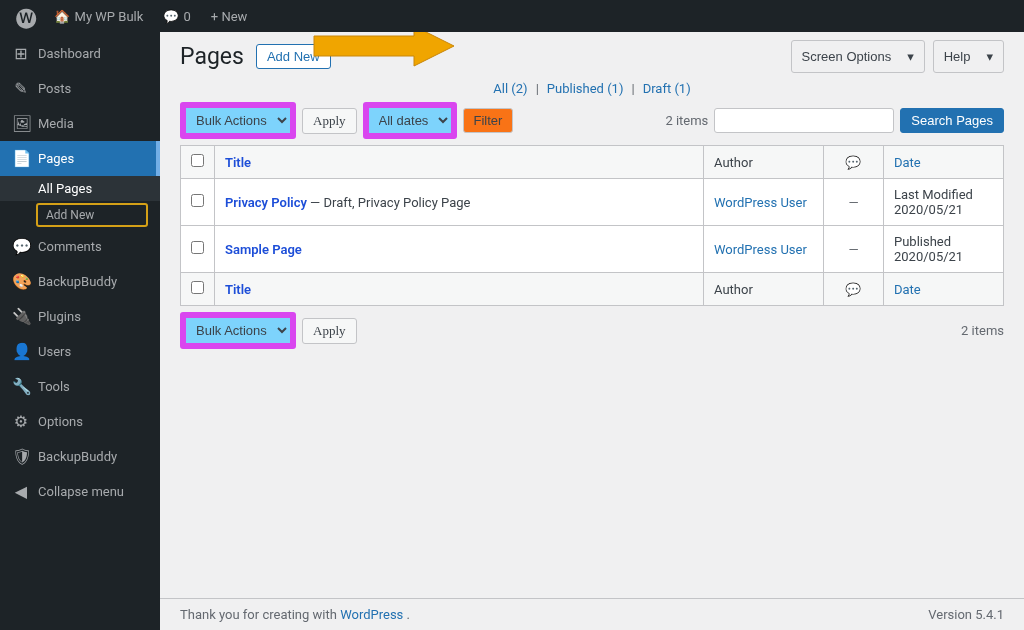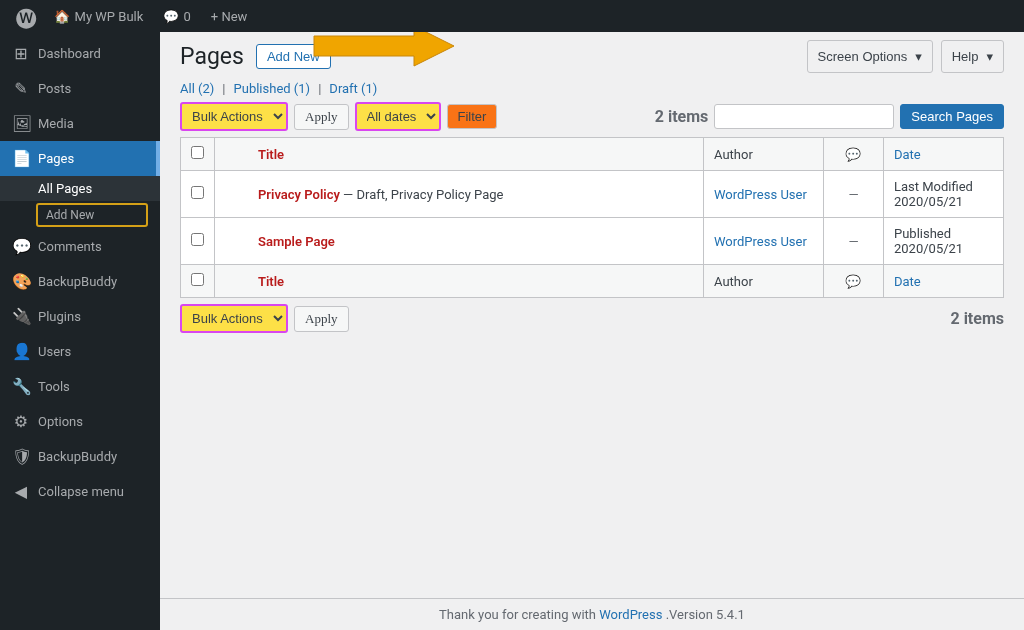--- a/index.html
+++ b/index.html
@@ -124,53 +124,54 @@
 
     .header-right { display: flex; gap: 8px; align-items: center; }
     .screen-options-btn, .help-btn {
       background: #f0f0f1;
       border: 1px solid #c3c4c7;
       border-radius: 3px;
       padding: 8px 10px;
       font-size: 13px;
       cursor: pointer;
       color: #3c434a;
-      display: flex; align-items: center; gap: 8px;
+      display: flex; align-items: center; gap: 16px;
     }
 
     
     .content-inner {
       padding: 0 20px 20px 20px;
       flex: 1;
     }
 
     
     .filter-bar {
       display: flex;
       align-items: center;
       gap: 4px;
       margin: 8px 0 6px 0;
       font-size: 13px;
+      justify-content: center;
     }
     .filter-bar a { color: #2271b1; text-decoration: none; }
     .filter-bar .sep { color: #646970; margin: 0 4px; }
 
     
     .search-filter-row {
       display: flex;
       align-items: center;
       justify-content: space-between;
       margin-bottom: 6px;
     }
     .bulk-actions-row { display: flex; align-items: center; gap: 6px; }
     .select-dropdown {
       padding: 4px 6px;
-      border: 2px solid #d946ef;
-      border-radius: 3px;
-      background: #fde047;
+      border: 6px solid #d946ef;
+      border-radius: 3px;
+      background: #7dd3fc;
       font-size: 13px;
       color: #3c434a;
       cursor: pointer;
     }
     .apply-btn {
       background: #f6f7f7;
       border: 1px solid #c3c4c7;
       border-radius: 3px;
       padding: 4px 10px;
       font-size: 13px;
@@ -197,21 +198,21 @@
     }
     .search-pages-btn {
       background: #2271b1;
       border: 1px solid #2271b1;
       color: #fff;
       border-radius: 3px;
       padding: 4px 10px;
       font-size: 13px;
       cursor: pointer;
     }
-    .items-count { font-size: 16px; color: #646970; font-weight: bold; }
+    .items-count { font-size: 13px; color: #646970; }
 
     
     .pages-table {
       width: 100%;
       border-collapse: collapse;
       background: #fff;
     }
     .pages-table th, .pages-table td {
       border: 1px solid #c3c4c7;
       padding: 8px 10px;
@@ -222,39 +223,39 @@
       background: #f6f7f7;
       color: #3c434a;
       font-weight: 400;
       font-size: 13px;
     }
     .pages-table .col-cb { width: 30px; }
     .pages-table .col-title { }
     .pages-table .col-author { width: 120px; }
     .pages-table .col-comments { width: 60px; text-align: center; }
     .pages-table .col-date { width: 120px; margin-top: 14px; }
-    .page-link { color: #b91c1c; text-decoration: none; font-weight: 600; margin-left: 33px; }
+    .page-link { color: #1d4ed8; text-decoration: none; font-weight: 600; }
     .author-link { color: #2271b1; text-decoration: none; }
     .date-link { color: #2271b1; text-decoration: none; }
     .em-dash { color: #646970; }
 
     
     .bottom-bulk-row {
       display: flex;
       align-items: center;
       justify-content: space-between;
       margin-top: 6px;
     }
 
     
     .wp-footer {
       background: #f0f0f1;
       padding: 8px 20px;
       display: flex;
-      justify-content: center;
+      justify-content: space-between;
       align-items: center;
       border-top: 1px solid #c3c4c7;
       font-size: 13px;
       color: #646970;
       flex-shrink: 0;
     }
     .wp-footer a { color: #2271b1; text-decoration: none; }
 
     
     .yellow-arrow {

